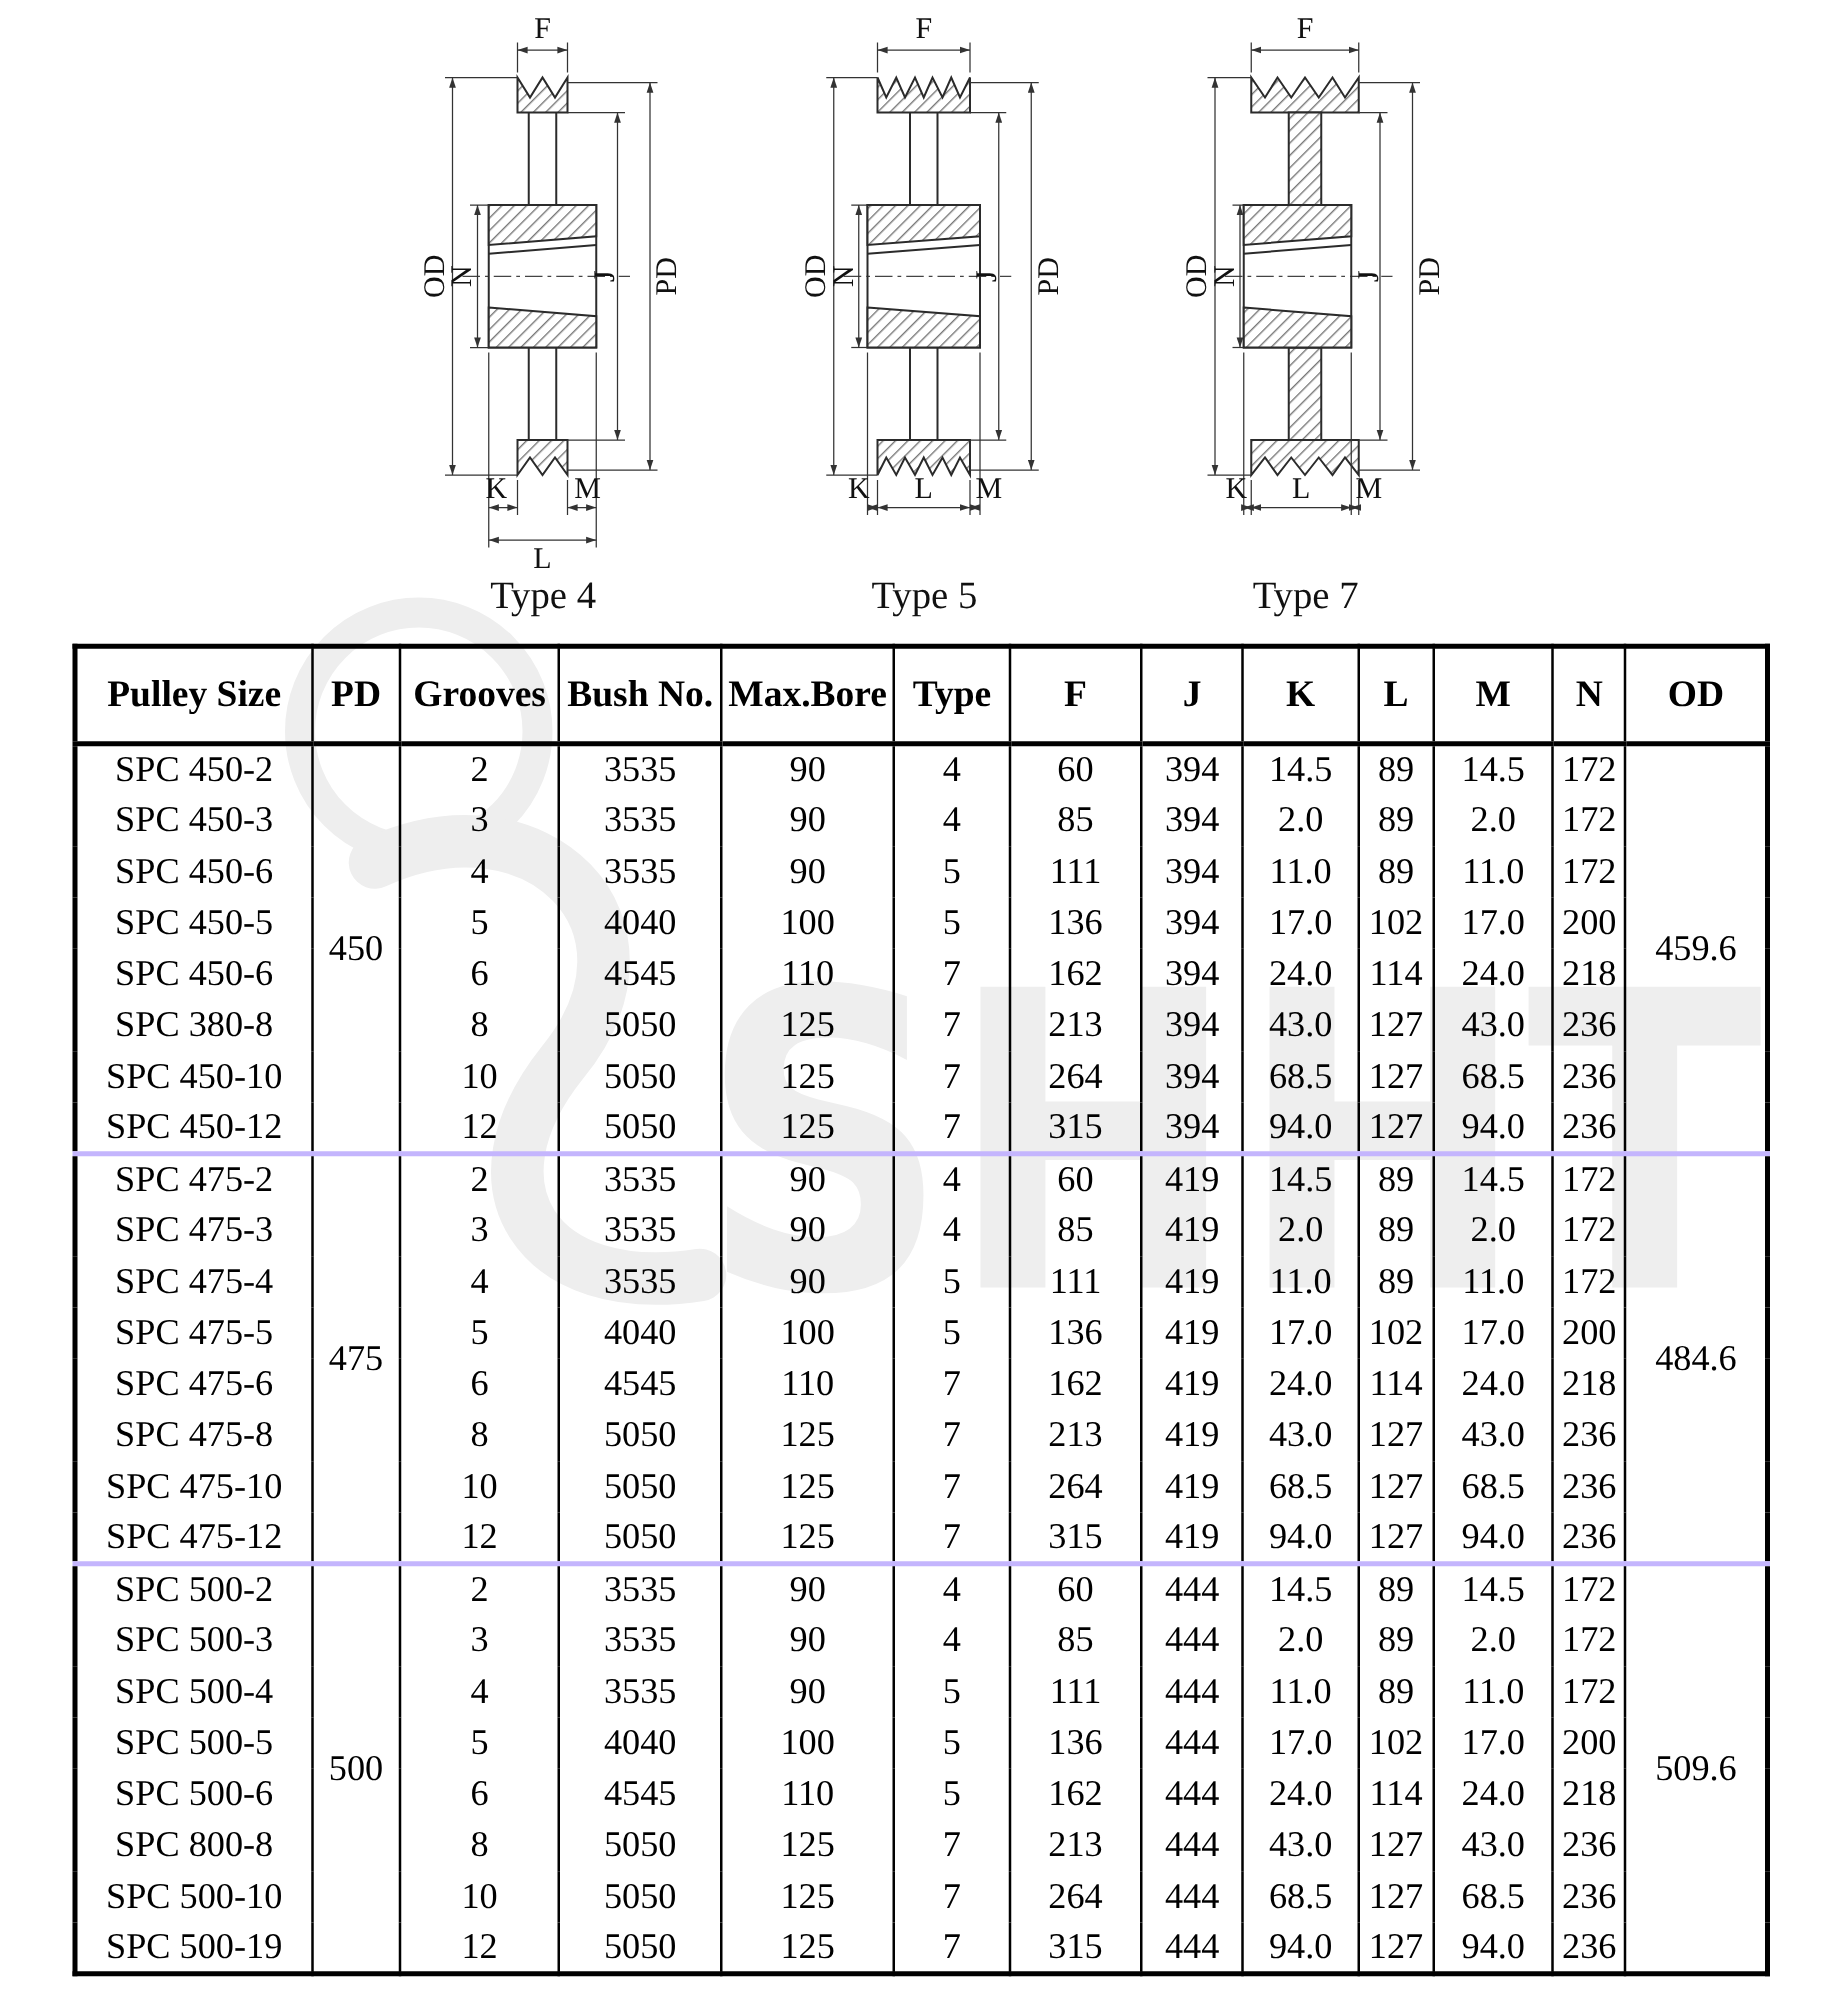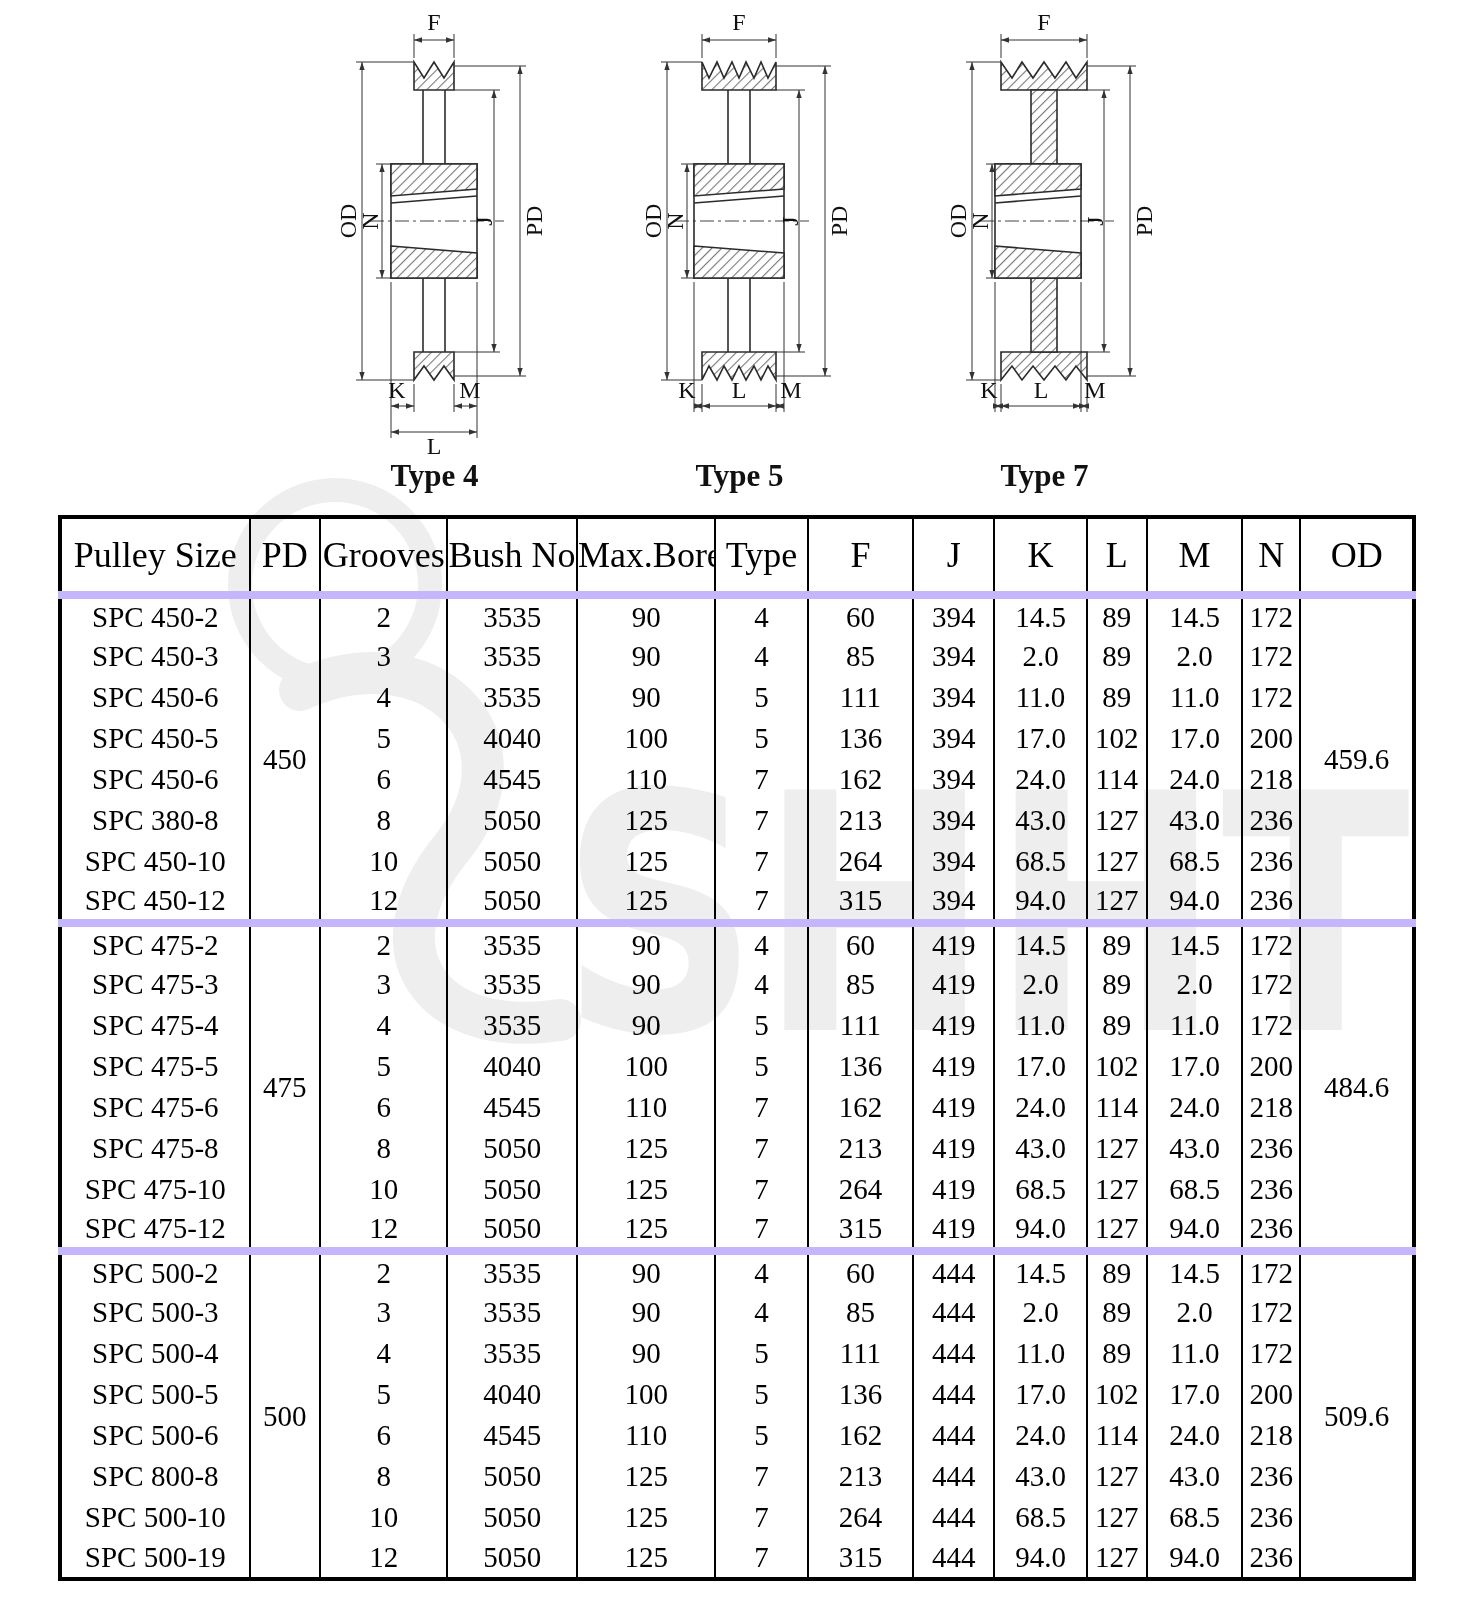--- a/index.html
+++ b/index.html
@@ -9,39 +9,39 @@
     font-family:"Liberation Serif","DejaVu Serif",serif;
     color:#000;
   }
   
   .watermark{position:absolute;left:0;top:0;width:1477px;height:1416px;z-index:0;}
   
   .diagrams{position:absolute;left:282px;top:6px;display:flex;z-index:1;}
   .diagram{width:305px;display:flex;flex-direction:column;align-items:center;}
   .diagram svg{display:block;}
   .diagram svg text{font-family:"Liberation Serif","DejaVu Serif",serif;font-size:24px;fill:#111;}
-  .diagram .caption{font-size:31px;color:#111;margin-top:2px;text-align:center;font-weight:bold;}
+  .diagram .caption{font-size:31px;color:#111;margin-top:2px;text-align:center;}
   .shape{stroke:#2b2b2b;stroke-width:1.6;}
   .dim{stroke:#333;stroke-width:1;}
   
   .spec-table{
     position:absolute;left:58px;top:515px;z-index:1;
     border-collapse:collapse;table-layout:fixed;width:1358px;
     font-size:29px;
   }
   .spec-table th,.spec-table td{
     border-left:2px solid #000;border-right:2px solid #000;
     text-align:center;vertical-align:middle;
     padding:0;background:transparent;
     overflow:hidden;white-space:nowrap;
   }
   .spec-table{border:4px solid #000;}
   .spec-table thead tr{height:78px;}
-  .spec-table thead th{font-weight:normal;font-size:36px;border-bottom:4px solid #000;}
-  .spec-table tbody{border-top:8px solid #c4b5fd;}
+  .spec-table thead th{font-weight:bold;font-size:30px;border-bottom:4px solid #000;}
+  .spec-table tbody{border-top:4px solid #c4b5fd;}
   .spec-table tbody tr{height:41px;}
 </style>
 </head>
 <body>
 
 <svg width="0" height="0" style="position:absolute" aria-hidden="true">
   <defs>
     <pattern id="hatch" width="7" height="7" patternUnits="userSpaceOnUse" patternTransform="rotate(45)">
       <rect width="7" height="7" fill="#ffffff"></rect>
       <line x1="0" y1="0" x2="0" y2="7" stroke="#777" stroke-width="2.2"></line>

